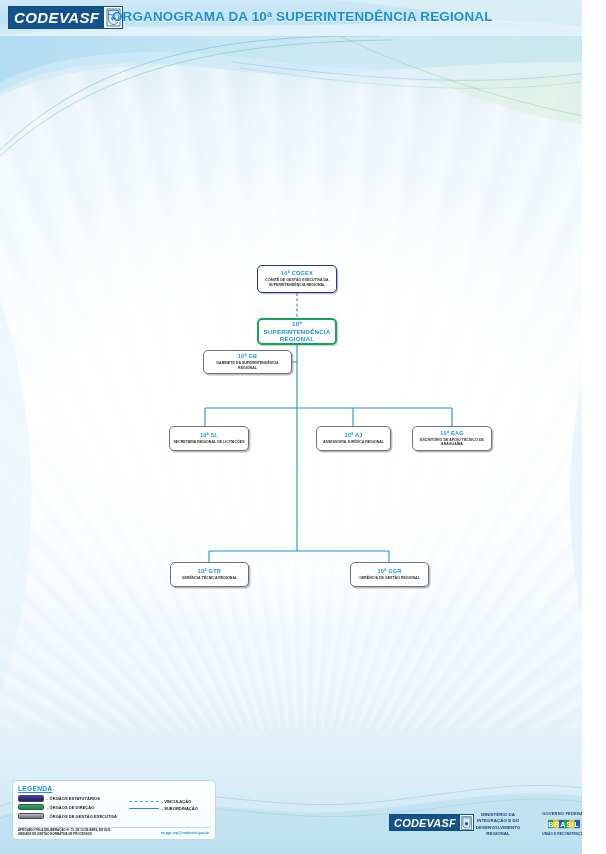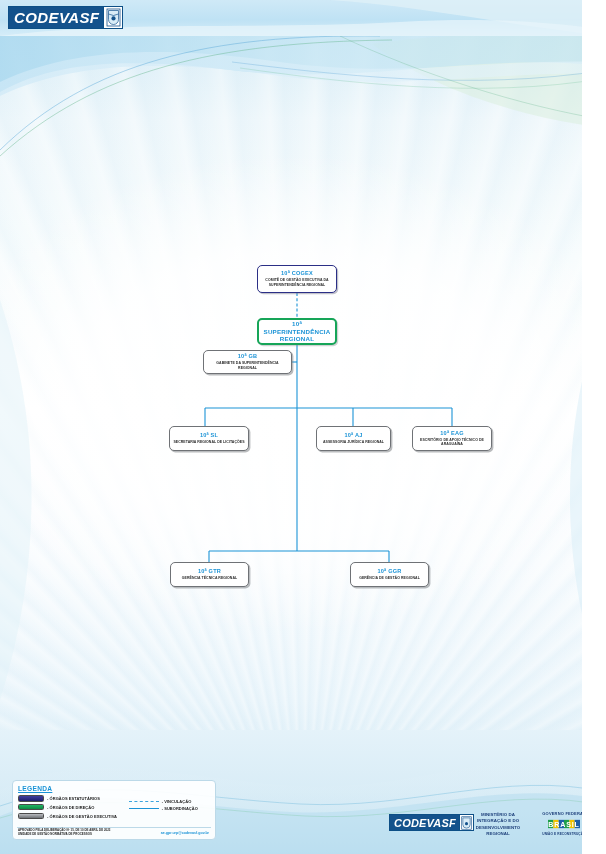--- a/index.html
+++ b/index.html
@@ -233,20 +233,21 @@
       <span class="logo-word">CODEVASF</span>
       <span class="logo-emblem">
         <svg width="15" height="19" viewBox="0 0 15 19">
           <rect x="1" y="1" width="13" height="17" fill="#ffffff" stroke="#14528c" stroke-width=".8"></rect>
           <path d="M2.5,2.5 h10 v9 a5,5 0 0 1 -5,5 a5,5 0 0 1 -5,-5 Z" fill="#d9ecf7" stroke="#14528c" stroke-width=".7"></path>
           <path d="M2.5,6 q5,3 10,0" fill="none" stroke="#14528c" stroke-width=".7"></path>
           <circle cx="7.5" cy="10.4" r="2.1" fill="#14528c"></circle>
         </svg>
       </span>
     </div>
+    <div id="header-title">ORGANOGRAMA DA 10ª SUPERINTENDÊNCIA REGIONAL</div>
   </div>
 
   <div id="chart">
 
     <svg class="connectors" viewBox="0 0 606 854">
 
       <line x1="297" y1="293" x2="297" y2="318" stroke="#1b93d6" stroke-width="1.1" stroke-dasharray="3 2.2"></line>
 
       <line x1="297" y1="345" x2="297" y2="551" stroke="#1b93d6" stroke-width="1.1"></line>
 

